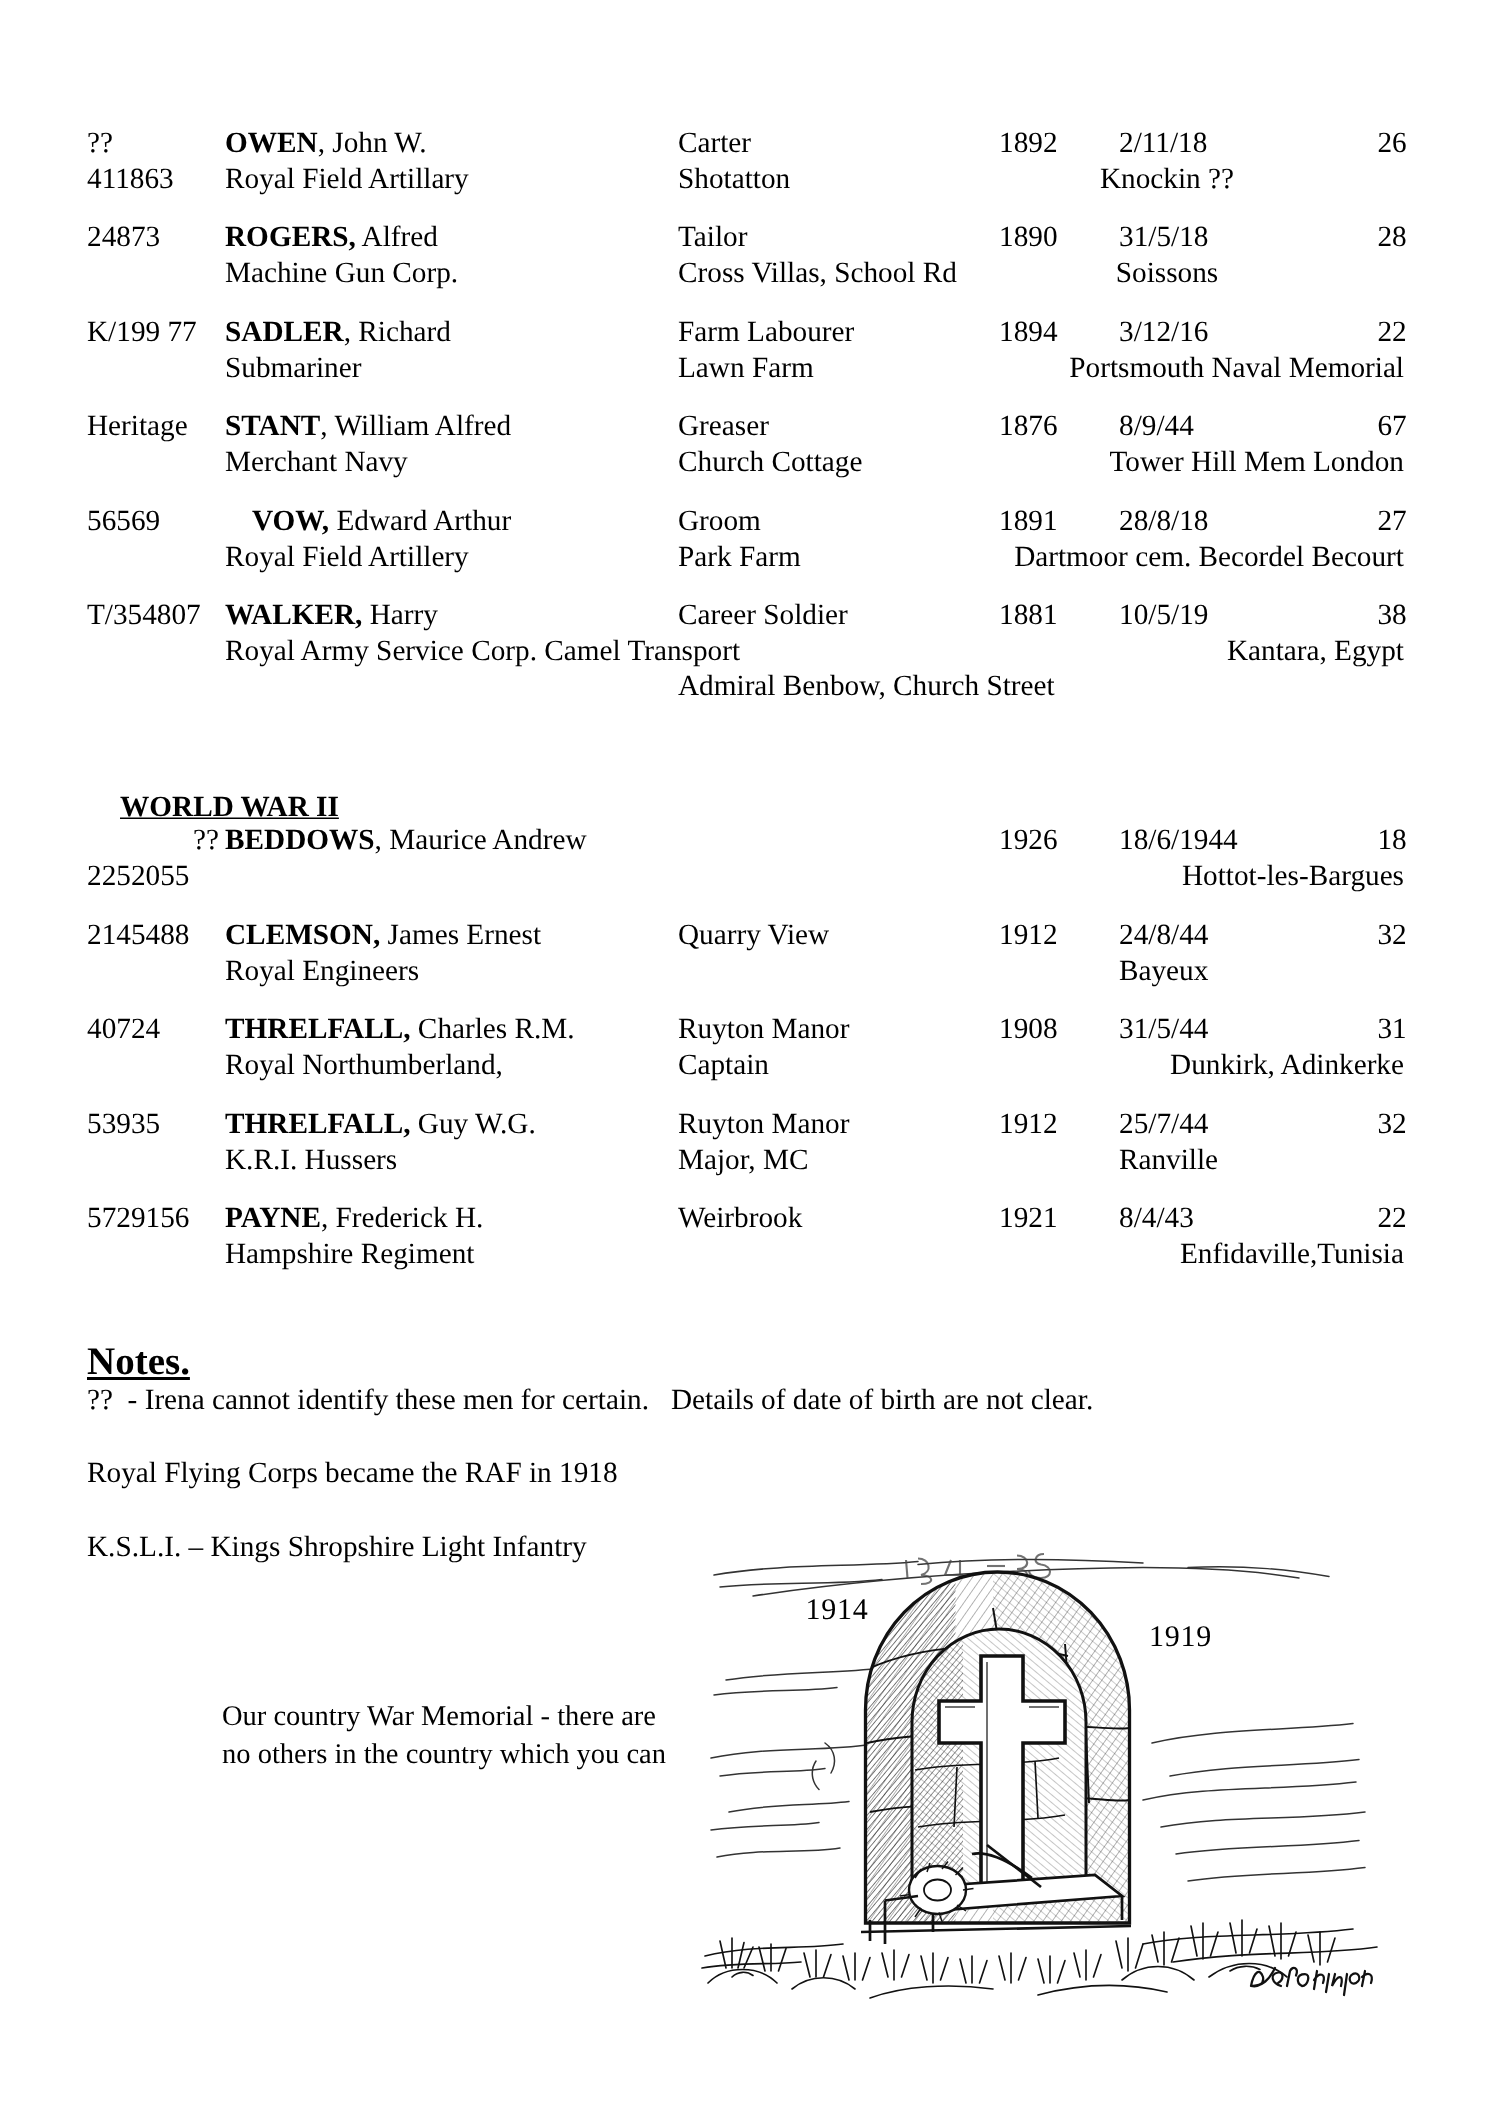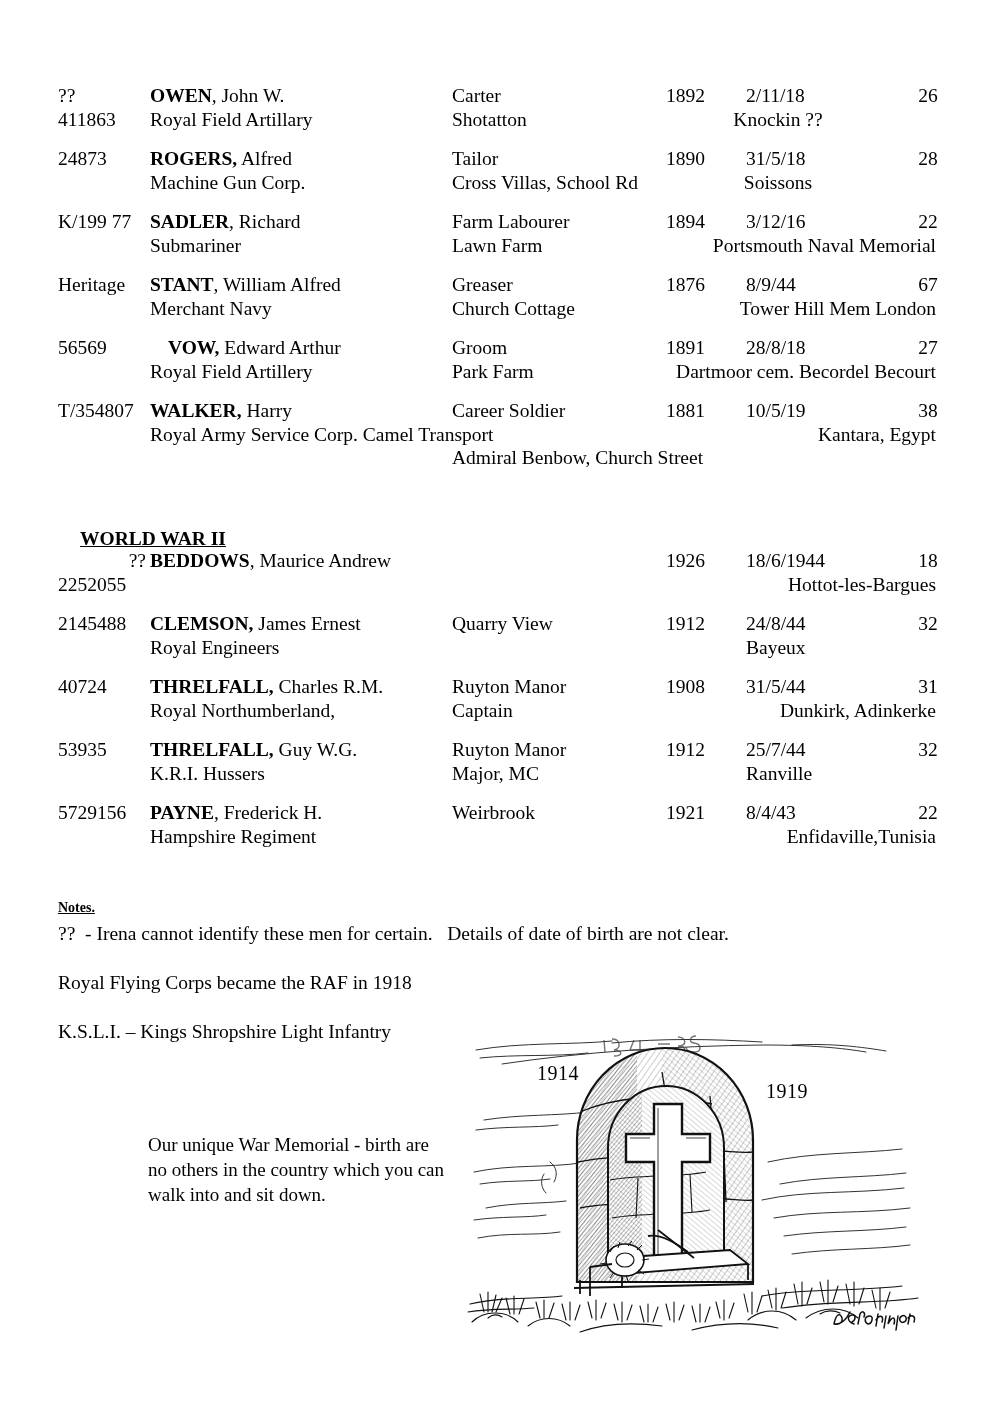--- a/index.html
+++ b/index.html
@@ -66,21 +66,21 @@
   }
 
   
   .notes-block {
     position: absolute;
     left: 58px;
     top: 896px;
     width: 860px;
   }
   .notes-title {
-    font-size: 14px;
+    font-size: 26px;
     font-weight: bold;
     text-decoration: underline;
     line-height: 24px;
     margin: 0 0 2px 0;
   }
   .note-line {
     font-size: 19.5px;
     line-height: 24px;
     margin: 0;
     white-space: pre;
@@ -309,23 +309,22 @@
   <div class="notes-block">
     <div class="notes-title">Notes.</div>
     <div class="note-line">??  - Irena cannot identify these men for certain.   Details of date of birth are not clear.</div>
     <div class="note-gap"></div>
     <div class="note-line">Royal Flying Corps became the RAF in 1918</div>
     <div class="note-gap"></div>
     <div class="note-line">K.S.L.I. – Kings Shropshire Light Infantry</div>
   </div>
 
   <div class="caption">
-    <div>Our unique War Memorial - birth are</div>
+    <div>Our country War Memorial - there are</div>
     <div>no others in the country which you can</div>
-    <div>walk into and sit down.</div>
   </div>
 
   <div class="memorial">
     <svg viewBox="0 0 478 340" xmlns="http://www.w3.org/2000/svg">
       <defs>
         <pattern id="hatchL" width="5" height="5" patternTransform="rotate(35)" patternUnits="userSpaceOnUse">
           <line x1="0" y1="0" x2="0" y2="5" stroke="#1a1a1a" stroke-width="0.8"></line>
         </pattern>
         <pattern id="hatchD" width="3" height="3" patternTransform="rotate(40)" patternUnits="userSpaceOnUse">
           <line x1="0" y1="0" x2="0" y2="3" stroke="#111" stroke-width="1.1"></line>

